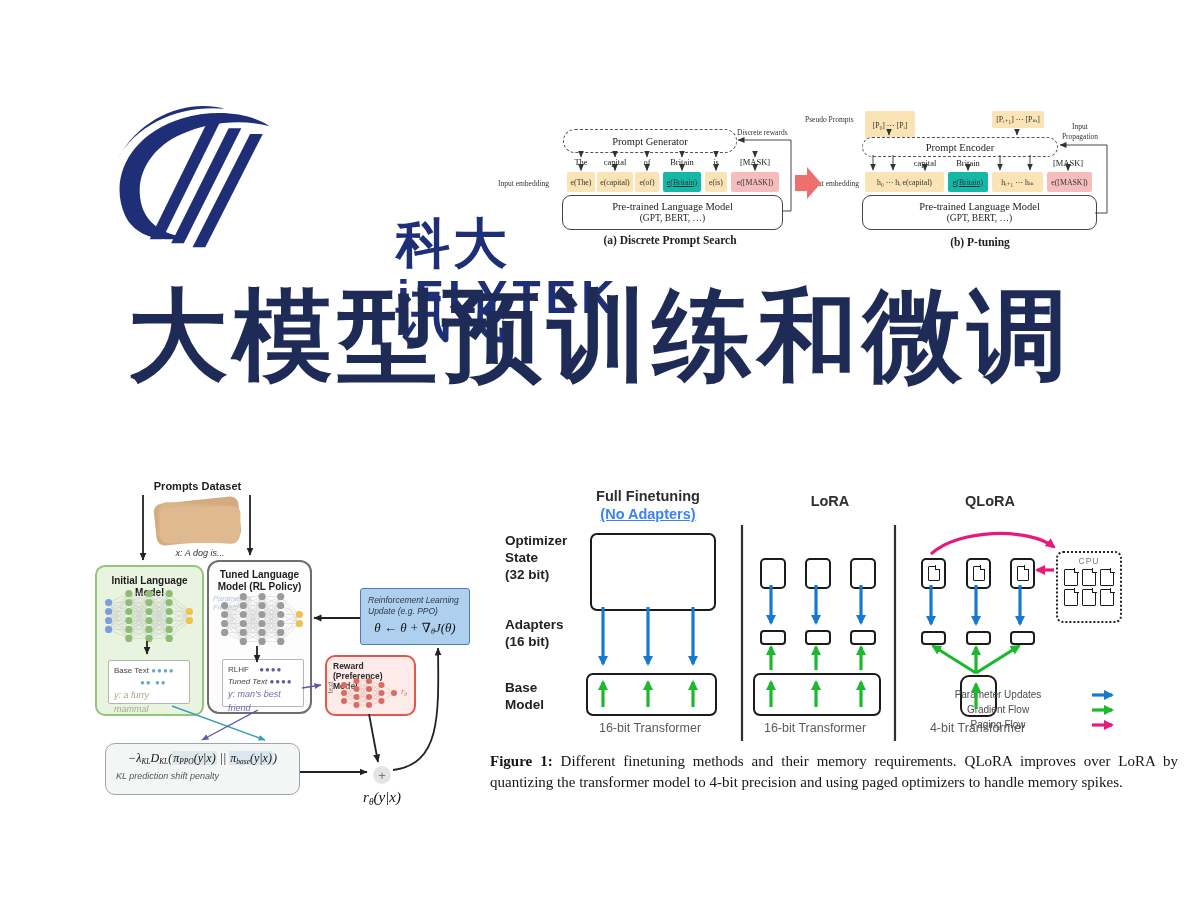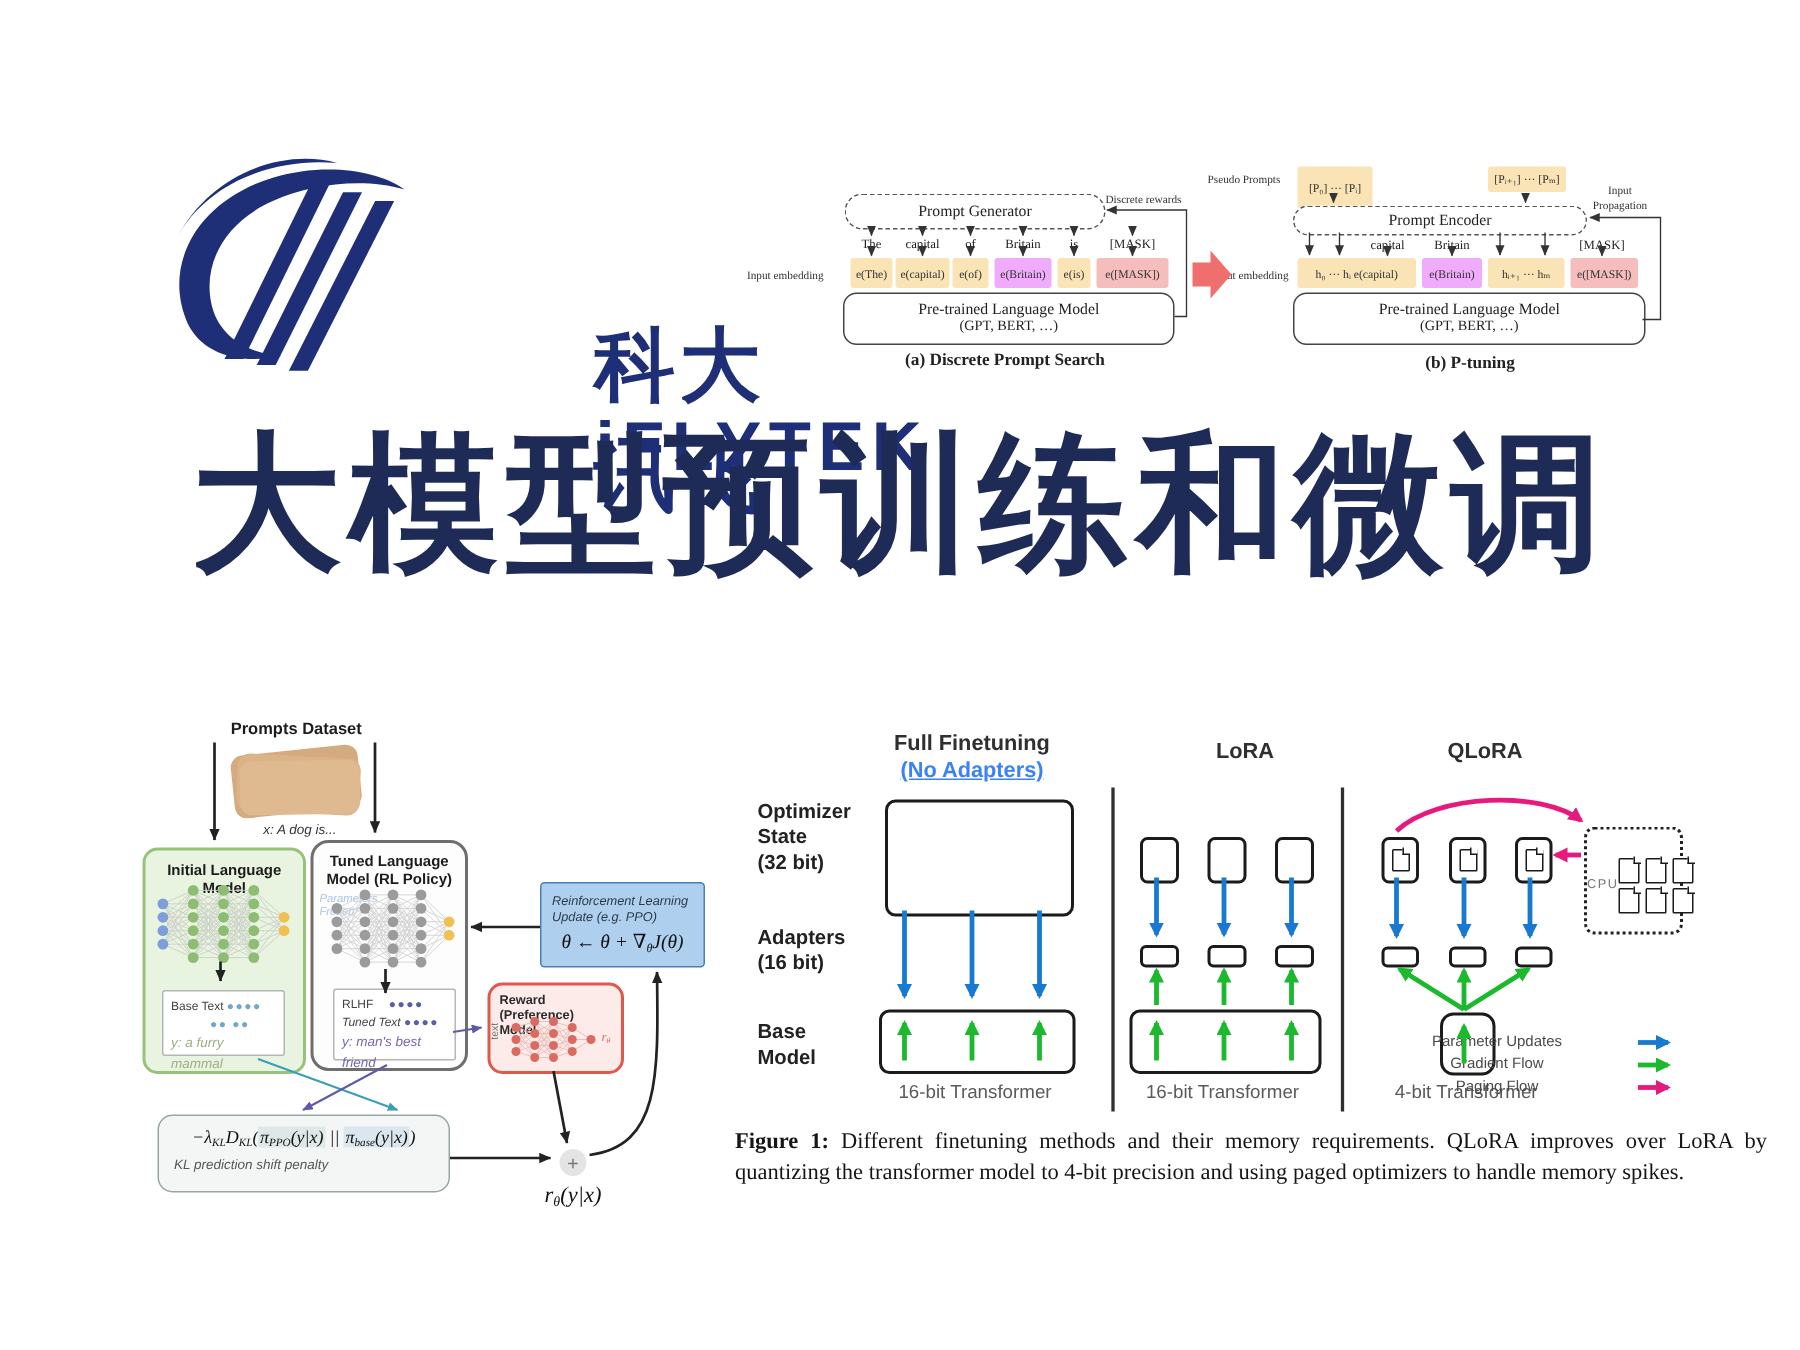--- a/index.html
+++ b/index.html
@@ -17,21 +17,21 @@
   
   .ptf{left:495px;top:95px;width:645px;height:170px;font-family:"Liberation Serif","DejaVu Serif",serif;}
   .pt-dash{position:absolute;border:1.3px dashed #555;border-radius:12px;background:#fff;
            display:flex;align-items:center;justify-content:center;font-size:10.5px;color:#222;}
   .pt-plm{position:absolute;border:1.2px solid #444;border-radius:9px;background:#fff;
           display:flex;flex-direction:column;align-items:center;justify-content:center;line-height:1.25;}
   .plm1{font-size:10.5px;} .plm2{font-size:9.5px;}
   .tok{position:absolute;transform:translateX(-50%);font-size:8.5px;color:#222;white-space:nowrap;}
   .emb{position:absolute;height:20px;top:77px;border-radius:2px;display:flex;align-items:center;
        justify-content:center;font-size:7.8px;color:#333;white-space:nowrap;overflow:hidden;}
-  .emb.or{background:#fae3b4;} .emb.bl{background:#f0abfc;} .emb.pk{background:#f6bdbd;}
+  .emb.or{background:#fae3b4;} .emb.bl{background:#14b8a6;text-decoration:underline;} .emb.pk{background:#f6bdbd;}
   .ptlbl{position:absolute;font-size:7.5px;color:#333;white-space:nowrap;}
   .ptcap{position:absolute;font-size:11.5px;font-weight:600;color:#222;text-align:center;}
   
   .main-title{position:absolute;left:0;right:0;top:284px;text-align:center;
               font-family:"Liberation Serif","DejaVu Serif",serif;font-weight:bold;
               font-size:100px;line-height:1.05;color:#1d2b56;letter-spacing:5px;}
   .subtitle{position:absolute;left:0;right:0;top:410px;text-align:center;
             font-family:"Liberation Serif","DejaVu Serif",serif;font-weight:bold;
             font-size:51px;color:#0a0a0a;letter-spacing:-1px;}
   
@@ -54,21 +54,21 @@
   
   .qlf{left:480px;top:483px;width:712px;height:335px;}
   .qhead{position:absolute;font-weight:bold;font-size:14.5px;color:#2f2f2f;text-align:center;}
   .qhead.gray{color:#3b82f6;text-decoration:underline;}
   .qrow{position:absolute;font-weight:bold;font-size:13.5px;color:#222;line-height:1.25;}
   .qbox{position:absolute;border:2.5px solid #1b1b1b;border-radius:7px;background:#fff;
         display:flex;align-items:center;justify-content:center;}
   .qbox.flat{border-radius:4px;border-width:2px;}
   .qcap{position:absolute;font-size:12.5px;color:#5a5a5a;text-align:center;}
   .cpu{position:absolute;border:2px dotted #222;border-radius:7px;background:#fff;
-       display:flex;flex-direction:row;align-items:center;padding-top:3px;}
+       display:flex;flex-direction:column;align-items:center;padding-top:3px;}
   .cpu-lbl{font-size:8.5px;color:#777;letter-spacing:1px;}
   .pgrid{display:grid;grid-template-columns:repeat(3,1fr);gap:3px 4px;margin-top:3px;}
   .page{display:inline-block;width:10px;height:13px;background:#fff;border:1.6px solid #1b1b1b;
         border-radius:1px;position:relative;}
   .page::after{content:"";position:absolute;top:-1.6px;right:-1.6px;width:4px;height:4px;background:#fff;
         border-left:1.6px solid #1b1b1b;border-bottom:1.6px solid #1b1b1b;}
   .page.lg{width:12px;height:15px;}
   .legend-row{position:absolute;width:180px;text-align:center;font-size:10px;color:#4a4a4a;}
   .figcap{position:absolute;font-family:"Liberation Serif","DejaVu Serif",serif;font-size:15px;
           color:#151515;line-height:1.38;text-align:justify;}

